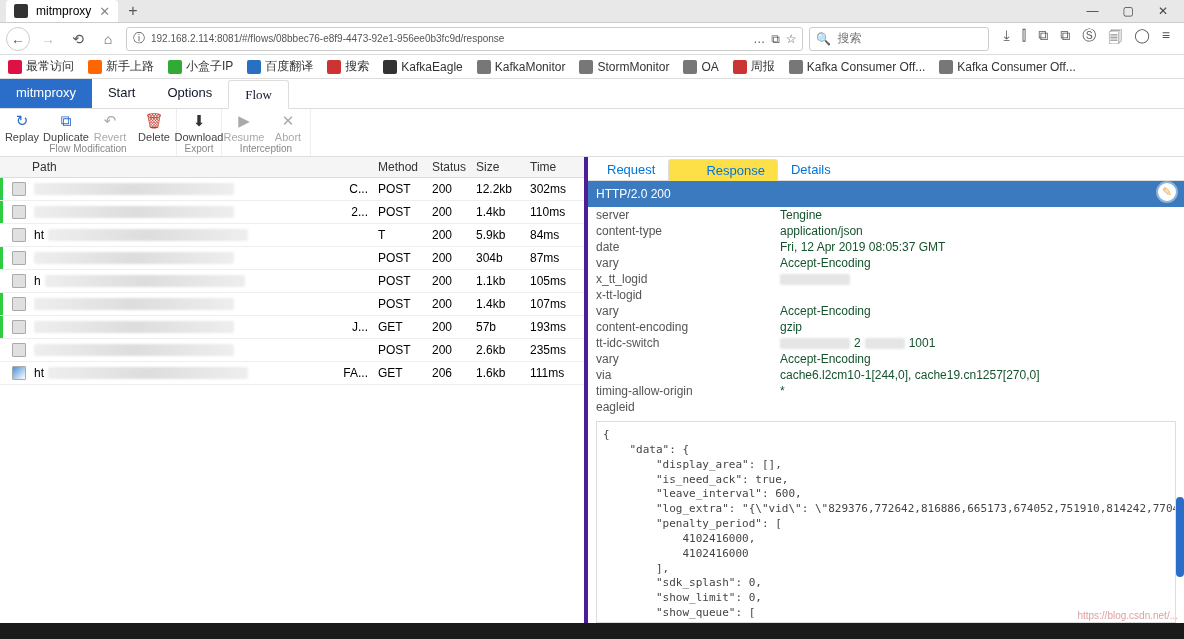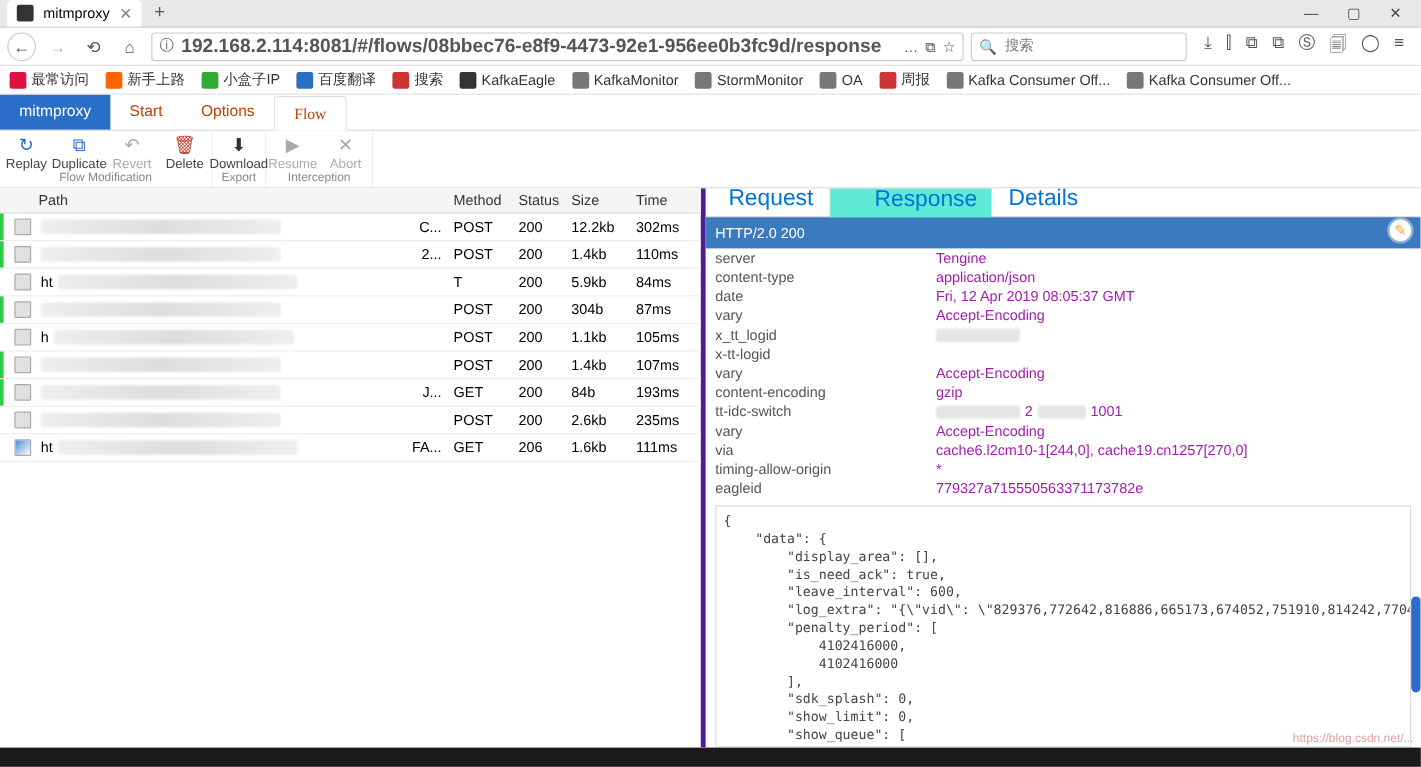--- a/index.html
+++ b/index.html
@@ -9,30 +9,30 @@
 .tab-box { background:#fff; height:100%; display:flex; align-items:center; padding:0 8px; gap:8px; border-top-left-radius:4px; border-top-right-radius:4px; margin-left:6px; }
 .tab-favicon { width:14px; height:14px; background:#333; border-radius:2px; }
 .tab-close { color:#888; font-size:13px; cursor:pointer; }
 .tab-plus { padding:0 10px; color:#555; font-size:16px; }
 .win-controls { margin-left:auto; display:flex; gap:24px; padding-right:16px; color:#444; font-size:12px; }
 
 .urlbar-row { height:32px; display:flex; align-items:center; border-bottom:1px solid #ddd; padding:0 6px; gap:6px; }
 .nav-btn { width:24px; height:24px; display:flex; align-items:center; justify-content:center; color:#555; font-size:14px; border-radius:12px; }
 .nav-back { border:1px solid #ccc; border-radius:50%; }
 .url-input-wrap { flex:1; height:24px; border:1px solid #ccc; border-radius:3px; display:flex; align-items:center; padding:0 6px; gap:6px; color:#555; }
-.url-input-wrap .url-text { flex:1; font-size:16px;font-weight:bold; }
+.url-input-wrap .url-text { flex:1; font-size:10px; }
 .search-input-wrap { width:180px; height:24px; border:1px solid #ccc; border-radius:3px; display:flex; align-items:center; padding:0 6px; gap:6px; color:#777; }
 .right-icons { display:flex; gap:12px; padding:0 8px; color:#555; font-size:14px; }
 
 .bookmarks-row { height:24px; display:flex; align-items:center; gap:14px; padding:0 8px; border-bottom:1px solid #ddd; font-size:12px; color:#333; }
 .bm-item { display:flex; align-items:center; gap:4px; white-space:nowrap; }
 .bm-icon { width:14px; height:14px; border-radius:2px; display:inline-block; }
 
 .app-tabs { height:30px; display:flex; border-bottom:1px solid #ddd; background:#fff; }
-.app-tab { padding:6px 16px; color:#c2410c; cursor:pointer; font-size:13px; }
+.app-tab { padding:6px 16px; color:#0f172a; cursor:pointer; font-size:13px; }
 .app-tab.active { background:#fff; border:1px solid #ddd; border-bottom:1px solid #fff; position:relative; top:1px; border-radius:3px 3px 0 0;font-family:Liberation Serif, serif; }
 
 .toolbar { height:48px; display:flex; border-bottom:1px solid #ddd; }
 .tool-group { display:flex; flex-direction:column; align-items:center; border-right:1px solid #eee; padding:2px 0; }
 .tool-group-buttons { display:flex; }
 .tool-btn { width:44px; display:flex; flex-direction:column; align-items:center; gap:2px; font-size:11px; color:#444; cursor:pointer; padding-top:2px; }
 .tool-btn.disabled { color:#aaa; }
 .tool-btn .ico { font-size:15px; height:16px; display:flex; align-items:center; justify-content:center; }
 .tool-group-label { font-size:10px; color:#888; padding:0 4px; }
 
@@ -46,30 +46,30 @@
 .col-time { width:54px; padding:3px 6px 3px 0; }
 .flow-row { display:flex; font-size:12px; border-bottom:1px solid #eee; height:23px; align-items:center; }
 .flow-row .sel-box { width:10px; height:100%; }
 .flow-row .sel-box.green-border { border-left:3px solid #2ecc40; }
 .flow-row .icon-c { width:18px; display:flex; align-items:center; justify-content:center; }
 .flow-row .row-icon { width:14px; height:14px; background:#e0e0e0; border:1px solid #aaa; border-radius:1px; }
 .flow-row .blurred { width:200px; height:12px; background:linear-gradient(90deg,#eee,#ddd,#eee); border-radius:2px; filter:blur(1px); }
 
 .right-pane { flex:1; display:flex; flex-direction:column; overflow:hidden; }
 .detail-tabs { display:flex; border-bottom:1px solid #ddd; padding-left:6px; gap:0; height:24px; align-items:flex-end; }
-.detail-tab { padding:3px 12px; color:#0074d9; font-size:19px; cursor:pointer; border:1px solid transparent; border-bottom:none; }
-.detail-tab.active { border-color:#ddd; background:#5eead4; border-radius:3px 3px 0 0; position:relative; top:1px;padding-left:37px; }
+.detail-tab { padding:3px 12px; color:#0074d9; font-size:13px; cursor:pointer; border:1px solid transparent; border-bottom:none; }
+.detail-tab.active { border-color:#ddd; background:#fde047; border-radius:3px 3px 0 0; position:relative; top:1px;padding-left:37px; }
 
 .status-line { background:#3b7abf; color:#fff; padding:2px 8px; font-family:monospace; font-size:12px; display:flex; align-items:center; }
 .edit-badge { margin-left:auto; width:22px; height:22px; background:#fff; border-radius:50%; display:flex; align-items:center; justify-content:center; color:#f0a030; border:2px solid #8ab4d8; font-size:12px; position:relative; right:-2px; top:-2px; }
 
 .headers-table { font-family:monospace; font-size:12px; }
 .headers-table .hrow { display:flex; padding:1px 8px; }
 .headers-table .hkey { width:184px; color:#555; }
-.headers-table .hval { flex:1; color:#a21caf; }
+.headers-table .hval { flex:1; color:#14532d; }
 .headers-table .hval.blurred-val { display:flex; align-items:center; gap:4px; }
 .headers-table .blur-box { width:70px; height:11px; background:#e5e5e5; border-radius:2px; filter:blur(1px); }
 
 .json-body { margin:6px 8px 0 8px; border:1px solid #ddd; padding:6px; font-family:monospace; font-size:11px; white-space:pre; overflow:auto; flex:1; color:#444; line-height:1.35; }
 
 .taskbar { height:16px; background:#1a1a1a; position:fixed; bottom:0; left:0; right:0; }
 .watermark { position:fixed; right:6px; bottom:18px; font-size:10px; color:#c77; opacity:.7; }
 
 .vscroll-thumb { position:absolute; right:0; width:8px; background:#2a6ec9; border-radius:4px; }
 </style>
@@ -318,21 +318,21 @@
           <div class="sel-box green-border"></div>
           <div class="icon-c">
             <div class="row-icon"></div>
           </div>
           <div class="col-path" style="display: flex; align-items: center; gap: 4px;">
             <div class="blurred"></div>
             <span style="margin-left: auto; padding-right: 4px;">J...</span>
           </div>
           <div class="col-method">GET</div>
           <div class="col-status">200</div>
-          <div class="col-size">84b</div>
+          <div class="col-size">57b</div>
           <div class="col-time">193ms</div>
         </div>
         <div class="flow-row">
           <div class="sel-box"></div>
           <div class="icon-c">
             <div class="row-icon"></div>
           </div>
           <div class="col-path" style="display: flex; align-items: center; gap: 4px;">
             <div class="blurred"></div>
           </div>
@@ -419,21 +419,20 @@
         <div class="hrow">
           <div class="hkey">via</div>
           <div class="hval">cache6.l2cm10-1[244,0], cache19.cn1257[270,0]</div>
         </div>
         <div class="hrow">
           <div class="hkey">timing-allow-origin</div>
           <div class="hval">*</div>
         </div>
         <div class="hrow">
           <div class="hkey">eagleid</div>
-          <div class="hval">779327a715550563371173782e</div>
         </div>
       </div>
     <div class="json-body">{
     "data": {
         "display_area": [],
         "is_need_ack": true,
         "leave_interval": 600,
         "log_extra": "{\"vid\": \"829376,772642,816886,665173,674052,751910,814242,770480,691933,170988,643
         "penalty_period": [
             4102416000,

